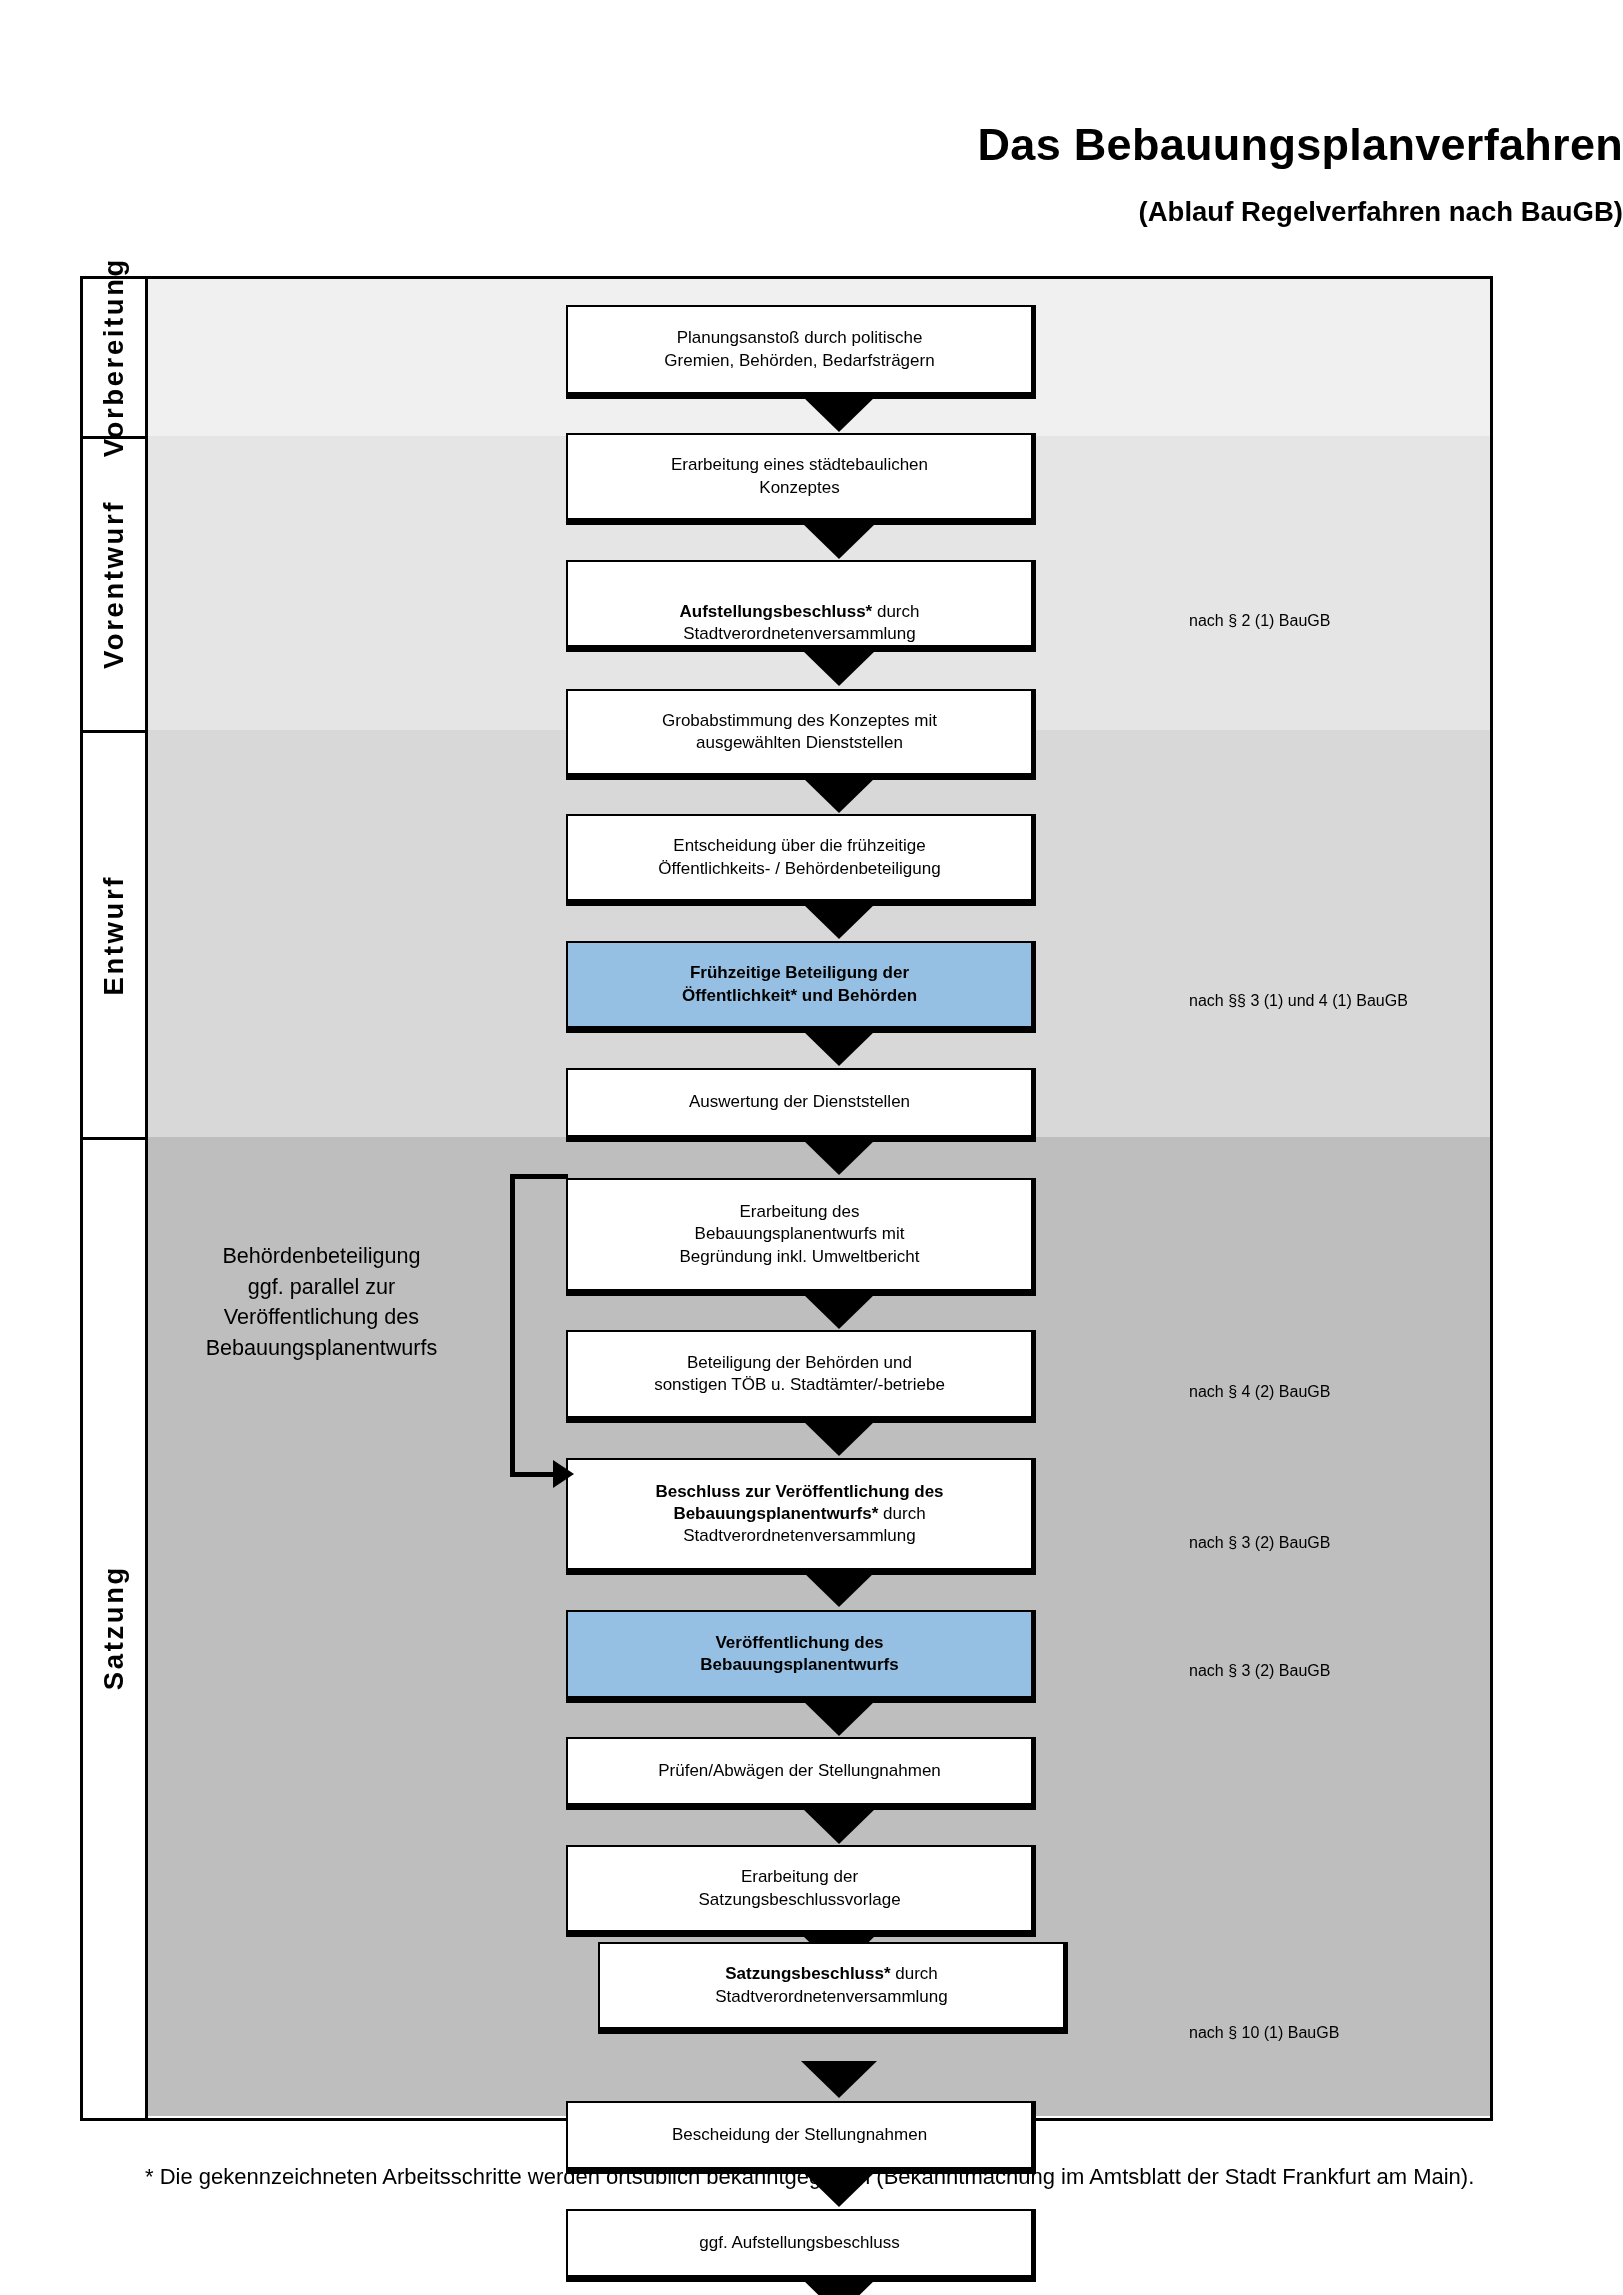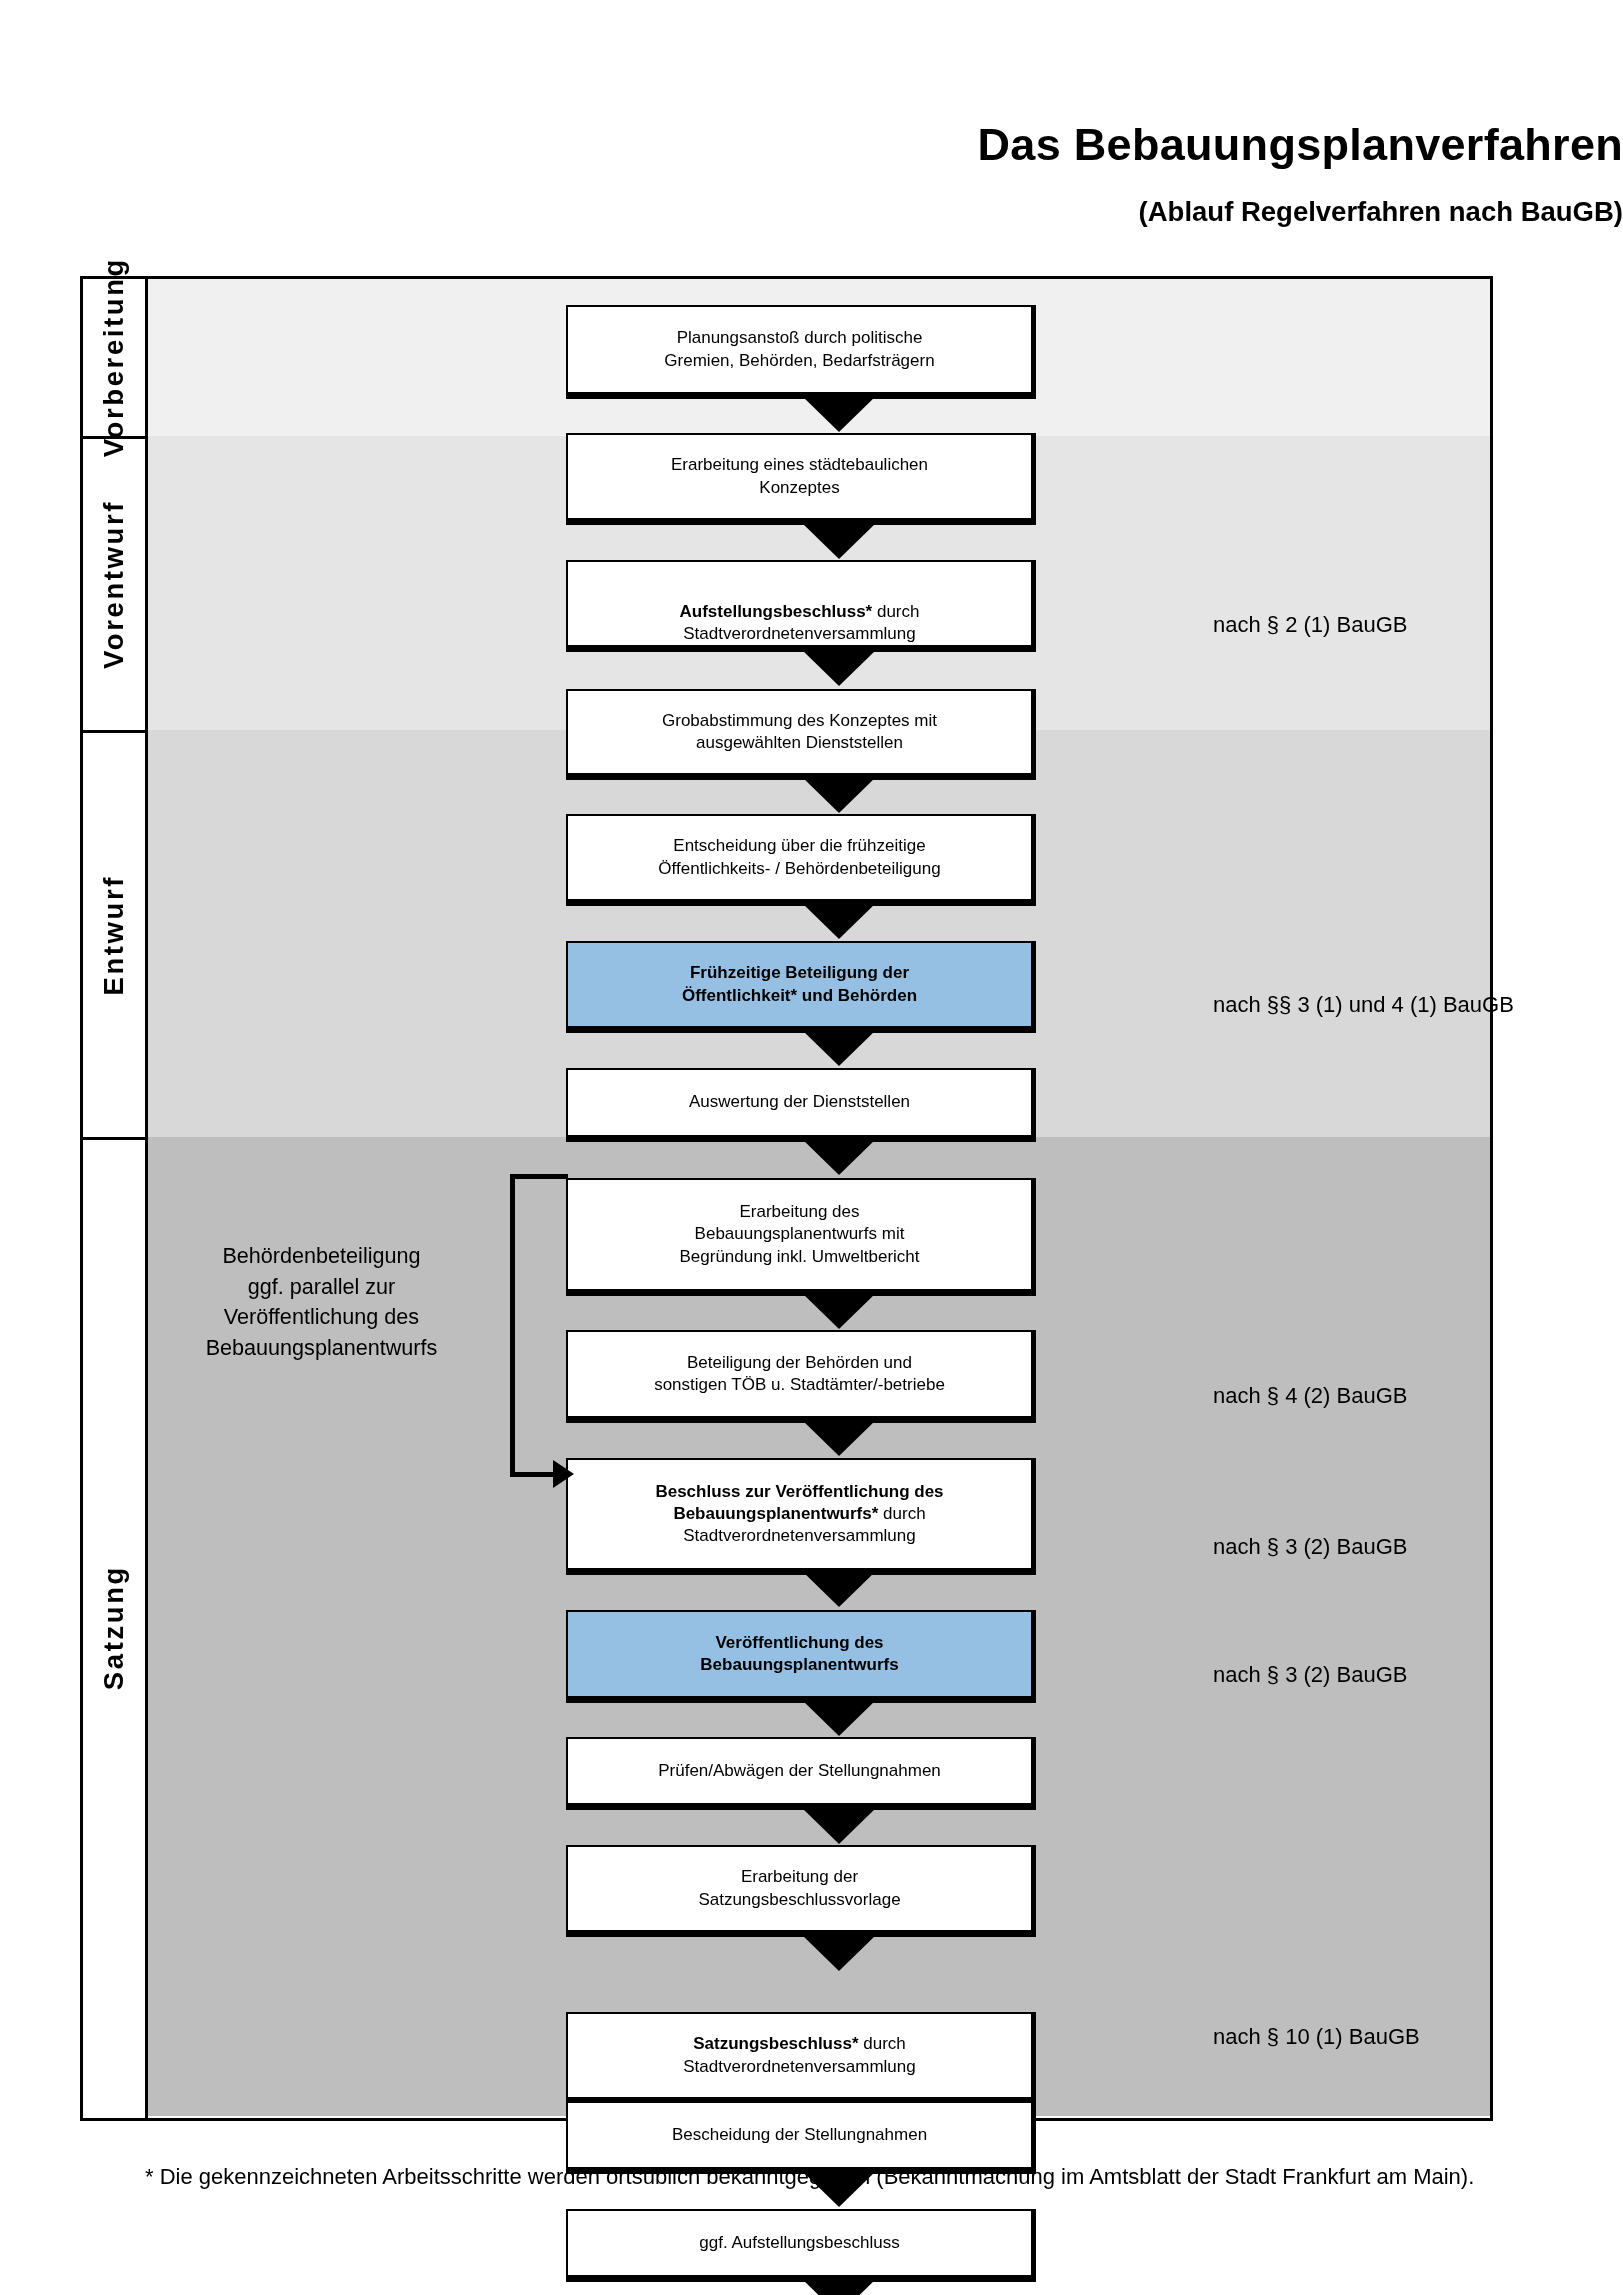--- a/index.html
+++ b/index.html
@@ -88,24 +88,23 @@
     border-left:38px solid transparent;
     border-right:38px solid transparent;
     border-top:37px solid #000;
     z-index:2;
   }
 
   
   .legalref{
     position:absolute;
     left:1106px;
-    font-size:22px;
+    font-size:16px;
     white-space:nowrap;
     z-index:3;
-    margin-left:24px;
   }
 
   
   #side-note{
     position:absolute;
     left:98px;width:281px;
     text-align:center;
     font-size:21.6px;line-height:1.42;
     z-index:3;
   }
@@ -229,21 +228,21 @@
       </div>
       <div class="arrow-down" style="top: 1420px;"></div>
       <div class="pbox" style="top: 1458px; height: 73px;">
         <div class="txt">Prüfen/Abwägen der Stellungnahmen</div>
       </div>
       <div class="arrow-down" style="top: 1528px;"></div>
       <div class="pbox" style="top: 1566px; height: 92px;">
         <div class="txt">Erarbeitung der<br>Satzungsbeschlussvorlage</div>
       </div>
       <div class="arrow-down" style="top: 1655px;"></div>
-      <div class="pbox" style="top: 1733px; height: 92px;">
+      <div class="pbox" style="top: 1663px; height: 92px; margin-left: 32px;">
         <div class="txt"><b>Satzungsbeschluss*</b> durch<br>Stadtverordnetenversammlung</div>
       </div>
       <div class="arrow-down" style="top: 1782px;"></div>
       <div class="pbox" style="top: 1822px; height: 73px;">
         <div class="txt">Bescheidung der Stellungnahmen</div>
       </div>
       <div class="arrow-down" style="top: 1891px;"></div>
       <div class="pbox" style="top: 1930px; height: 73px;">
         <div class="txt">ggf. Aufstellungsbeschluss</div>
       </div>

